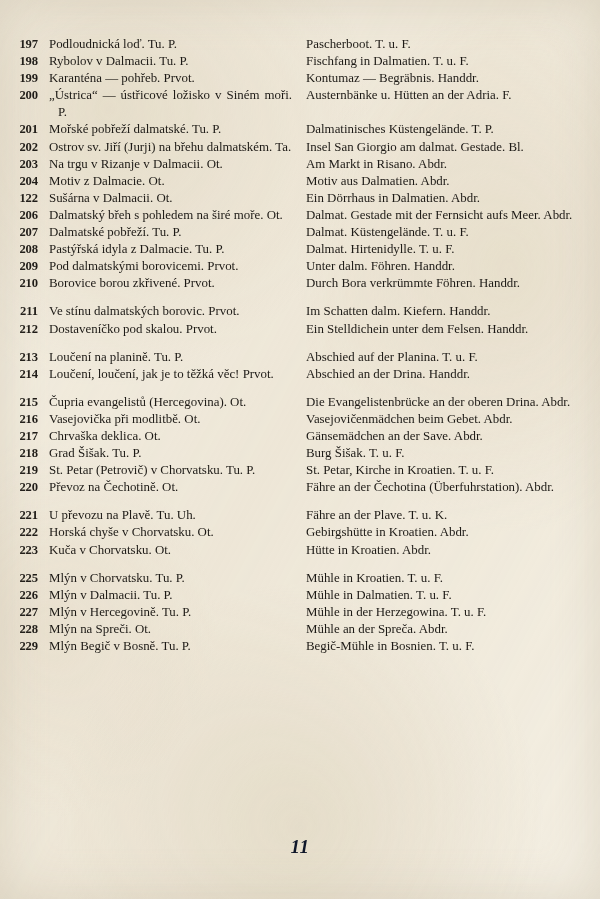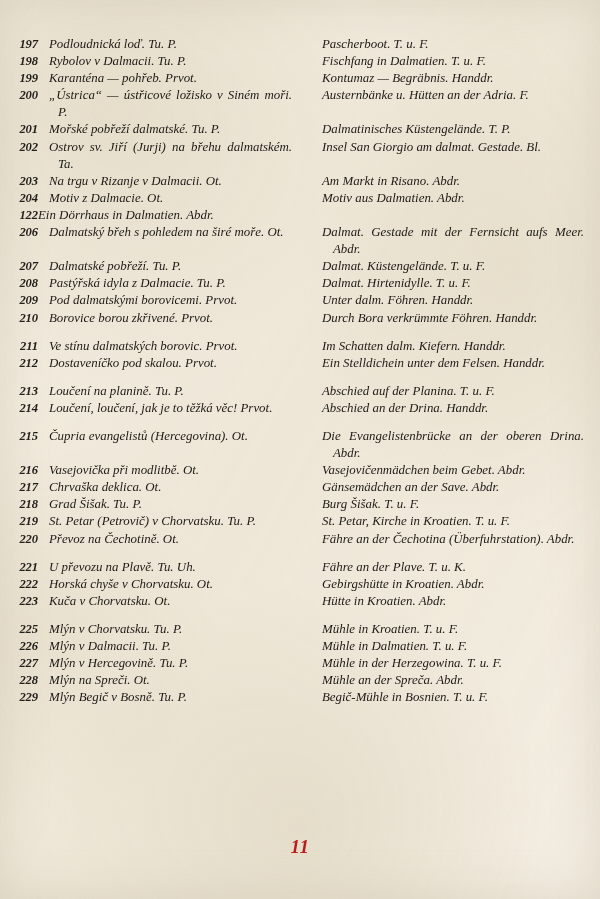--- a/index.html
+++ b/index.html
@@ -38,21 +38,20 @@
 
   .page {
     position: absolute;
     inset: 0;
     padding: 36px 12px 0 12px;
     box-sizing: border-box;
   }
 
   .entry-list {
     position: relative;
-    font-style: italic;
   }
 
   .entry {
     display: flex;
     align-items: flex-start;
     position: relative;
     margin-bottom: 0;
   }
   .entry.group-gap {
     margin-top: 11px;
@@ -66,21 +65,20 @@
     font-size: 12.6px;
     line-height: 17.1px;
     letter-spacing: -0.1px;
     padding-right: 0;
   }
 
   .cols {
     flex: 1 1 auto;
     display: flex;
     min-width: 0;
-    gap: 16px;
   }
 
   .col {
     box-sizing: border-box;
     font-size: 12.9px;
     line-height: 17.1px;
     text-align: justify;
     text-align-last: left;
     hyphens: none;
   }
@@ -113,21 +111,21 @@
   .folio {
     position: absolute;
     left: 0;
     right: 0;
     top: 836px;
     text-align: center;
     font-weight: bold;
     font-style: italic;
     font-size: 19px;
     letter-spacing: 0.5px;
-    color: #b91c1c;
+    color: #0f172a;
   }
 </style>
 </head>
 <body>
 
 <div class="paper-grain"></div>
 
 <div class="page">
   <div class="entry-list" id="entry-list">
       <div class="entry">
@@ -214,20 +212,23 @@
             <p>Motiv z Dalmacie. Ot.</p>
           </div>
           <div class="col col-de hang">
             <p>Motiv aus Dalmatien. Abdr.</p>
           </div>
         </div>
       </div>
       <div class="entry">
         <div class="num">122</div>
         <div class="cols">
+          <div class="col col-cs hang">
+            <p>Sušárna v Dalmacii. Ot.</p>
+          </div>
           <div class="col col-de hang">
             <p>Ein Dörrhaus in Dalmatien. Abdr.</p>
           </div>
         </div>
       </div>
       <div class="entry">
         <div class="num">206</div>
         <div class="cols">
           <div class="col col-cs hang">
             <p>Dalmatský břeh s pohledem na širé moře. Ot.</p>

